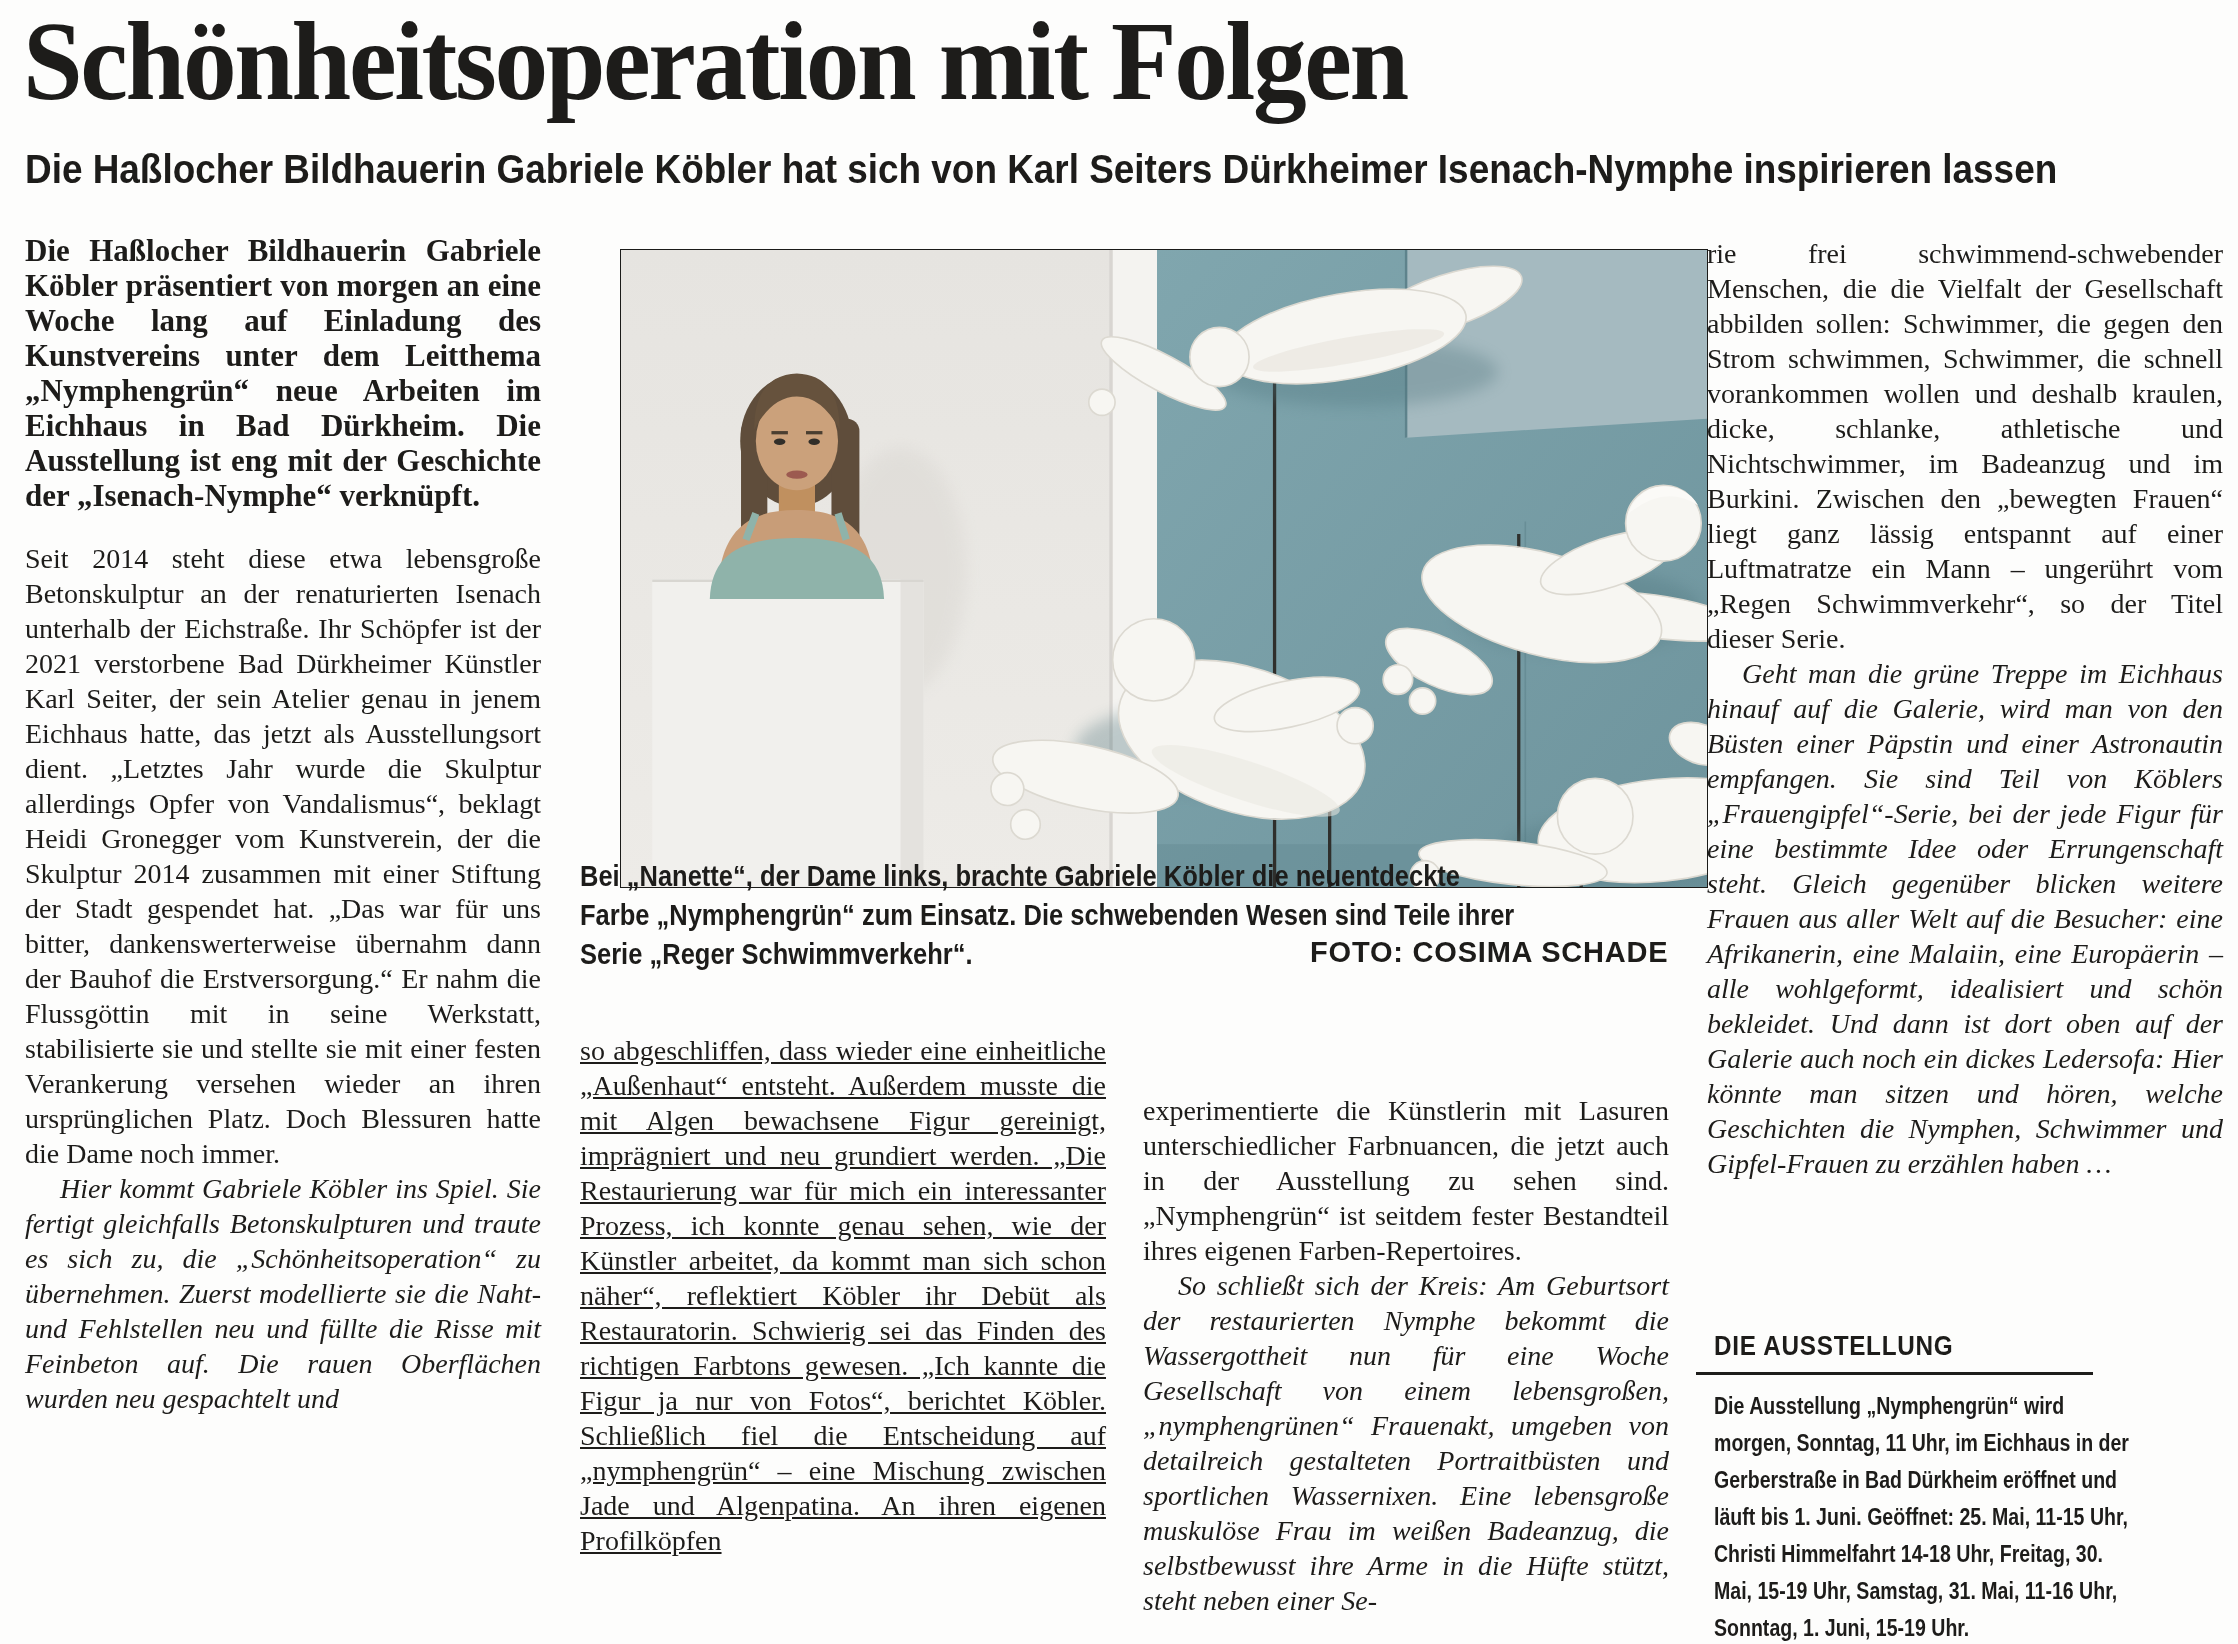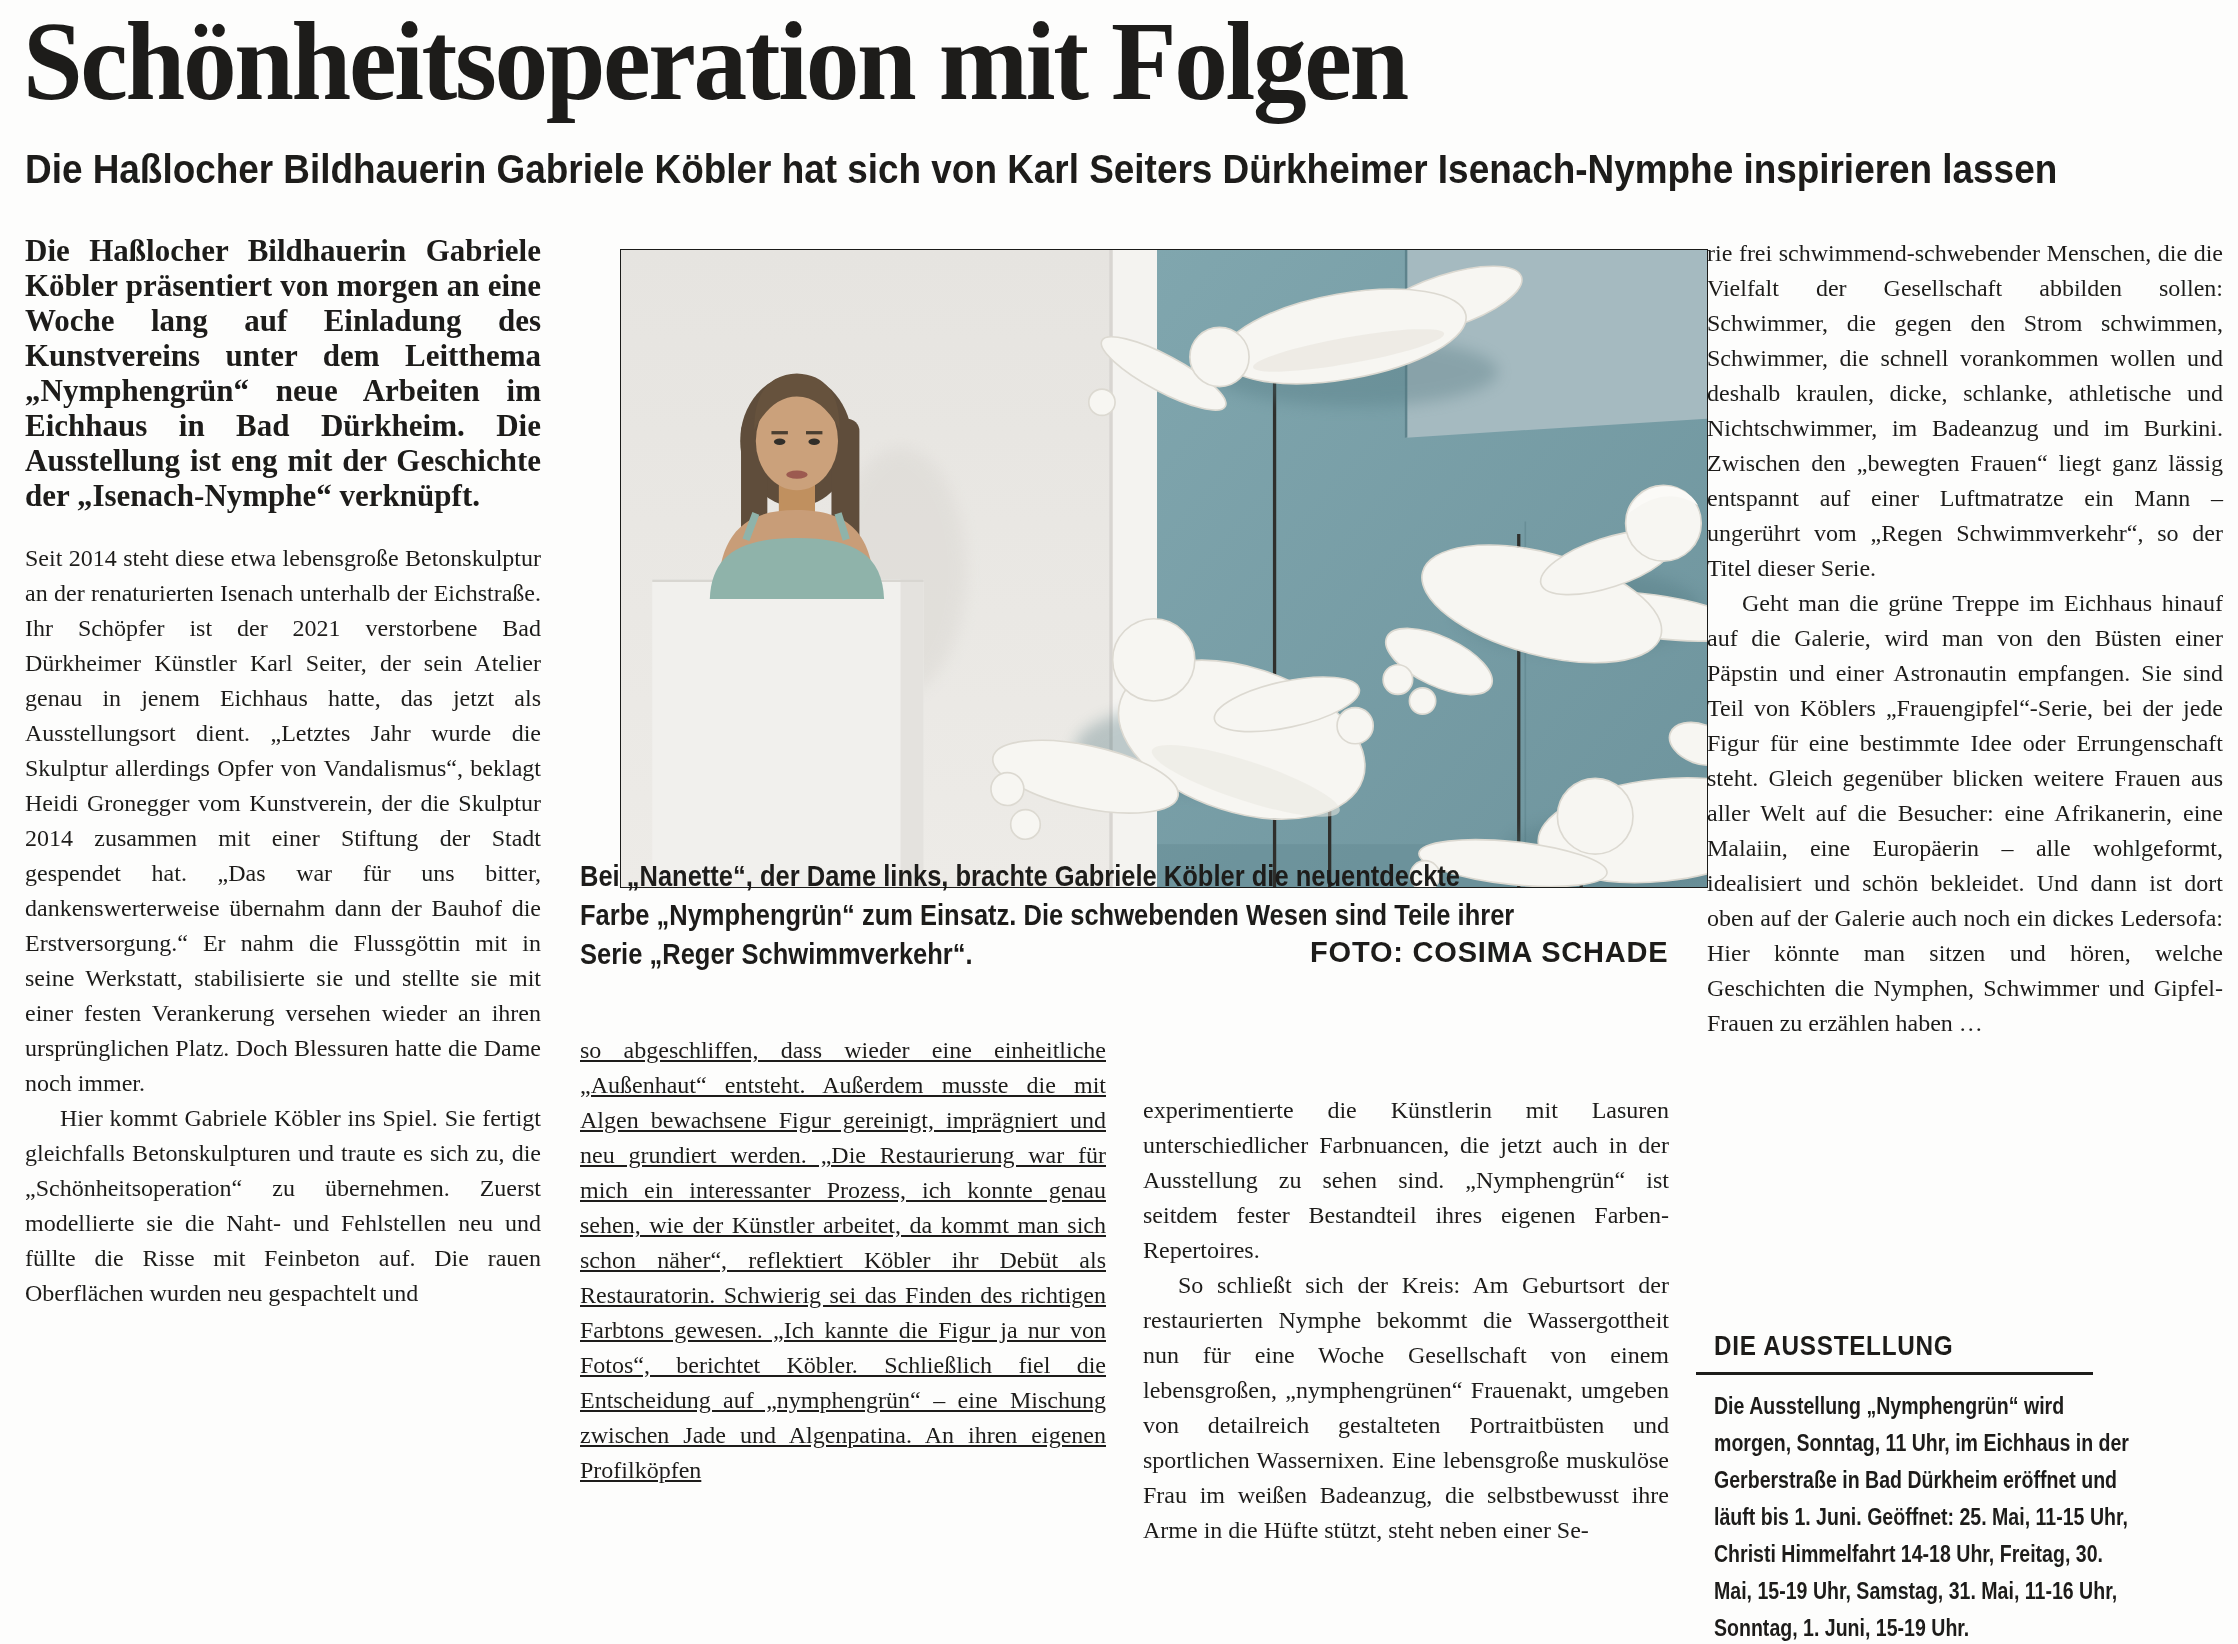--- a/index.html
+++ b/index.html
@@ -21,27 +21,27 @@
     transform:scaleX(.95); transform-origin:0 0;
   }
   .subheadline {
     position:absolute; left:25px; top:145px; margin:0;
     font-family:"Liberation Sans", sans-serif;
     font-size:41px; line-height:49px; font-weight:bold;
     white-space:nowrap; transform:scaleX(.90); transform-origin:0 0;
   }
 
   .col { position:absolute; }
-  .col p { font-size:24px; line-height:35px; hyphens:auto; -webkit-hyphens:auto; }
+  .col p { font-size:28px; line-height:35px; hyphens:auto; -webkit-hyphens:auto; }
   .col1 { left:25px;  top:226px;  width:516px; }
   .col2 { left:580px; top:1033px; width:526px;text-decoration:underline; }
   .col3 { left:1143px;top:1093px; width:526px; }
   .col4 { left:1707px;top:236px;  width:516px; }
   .lead { font-weight:bold; font-size:31px !important; line-height:35px; margin:6.6px 0 28px; }
-  .indent { text-indent:35px; }
+  .indent { text-indent:35px;font-style:italic; }
 
   .rule { height:2.5px; background:#1e1d1b; }
   .byline-text {
     text-align:center; font-size:24px; letter-spacing:3.3px;
     padding:10.7px 0 12.3px; font-family:"Liberation Serif", serif;
   }
 
   .photo {
     position:absolute; left:580px; top:236px;
     width:1086px; height:637px;

